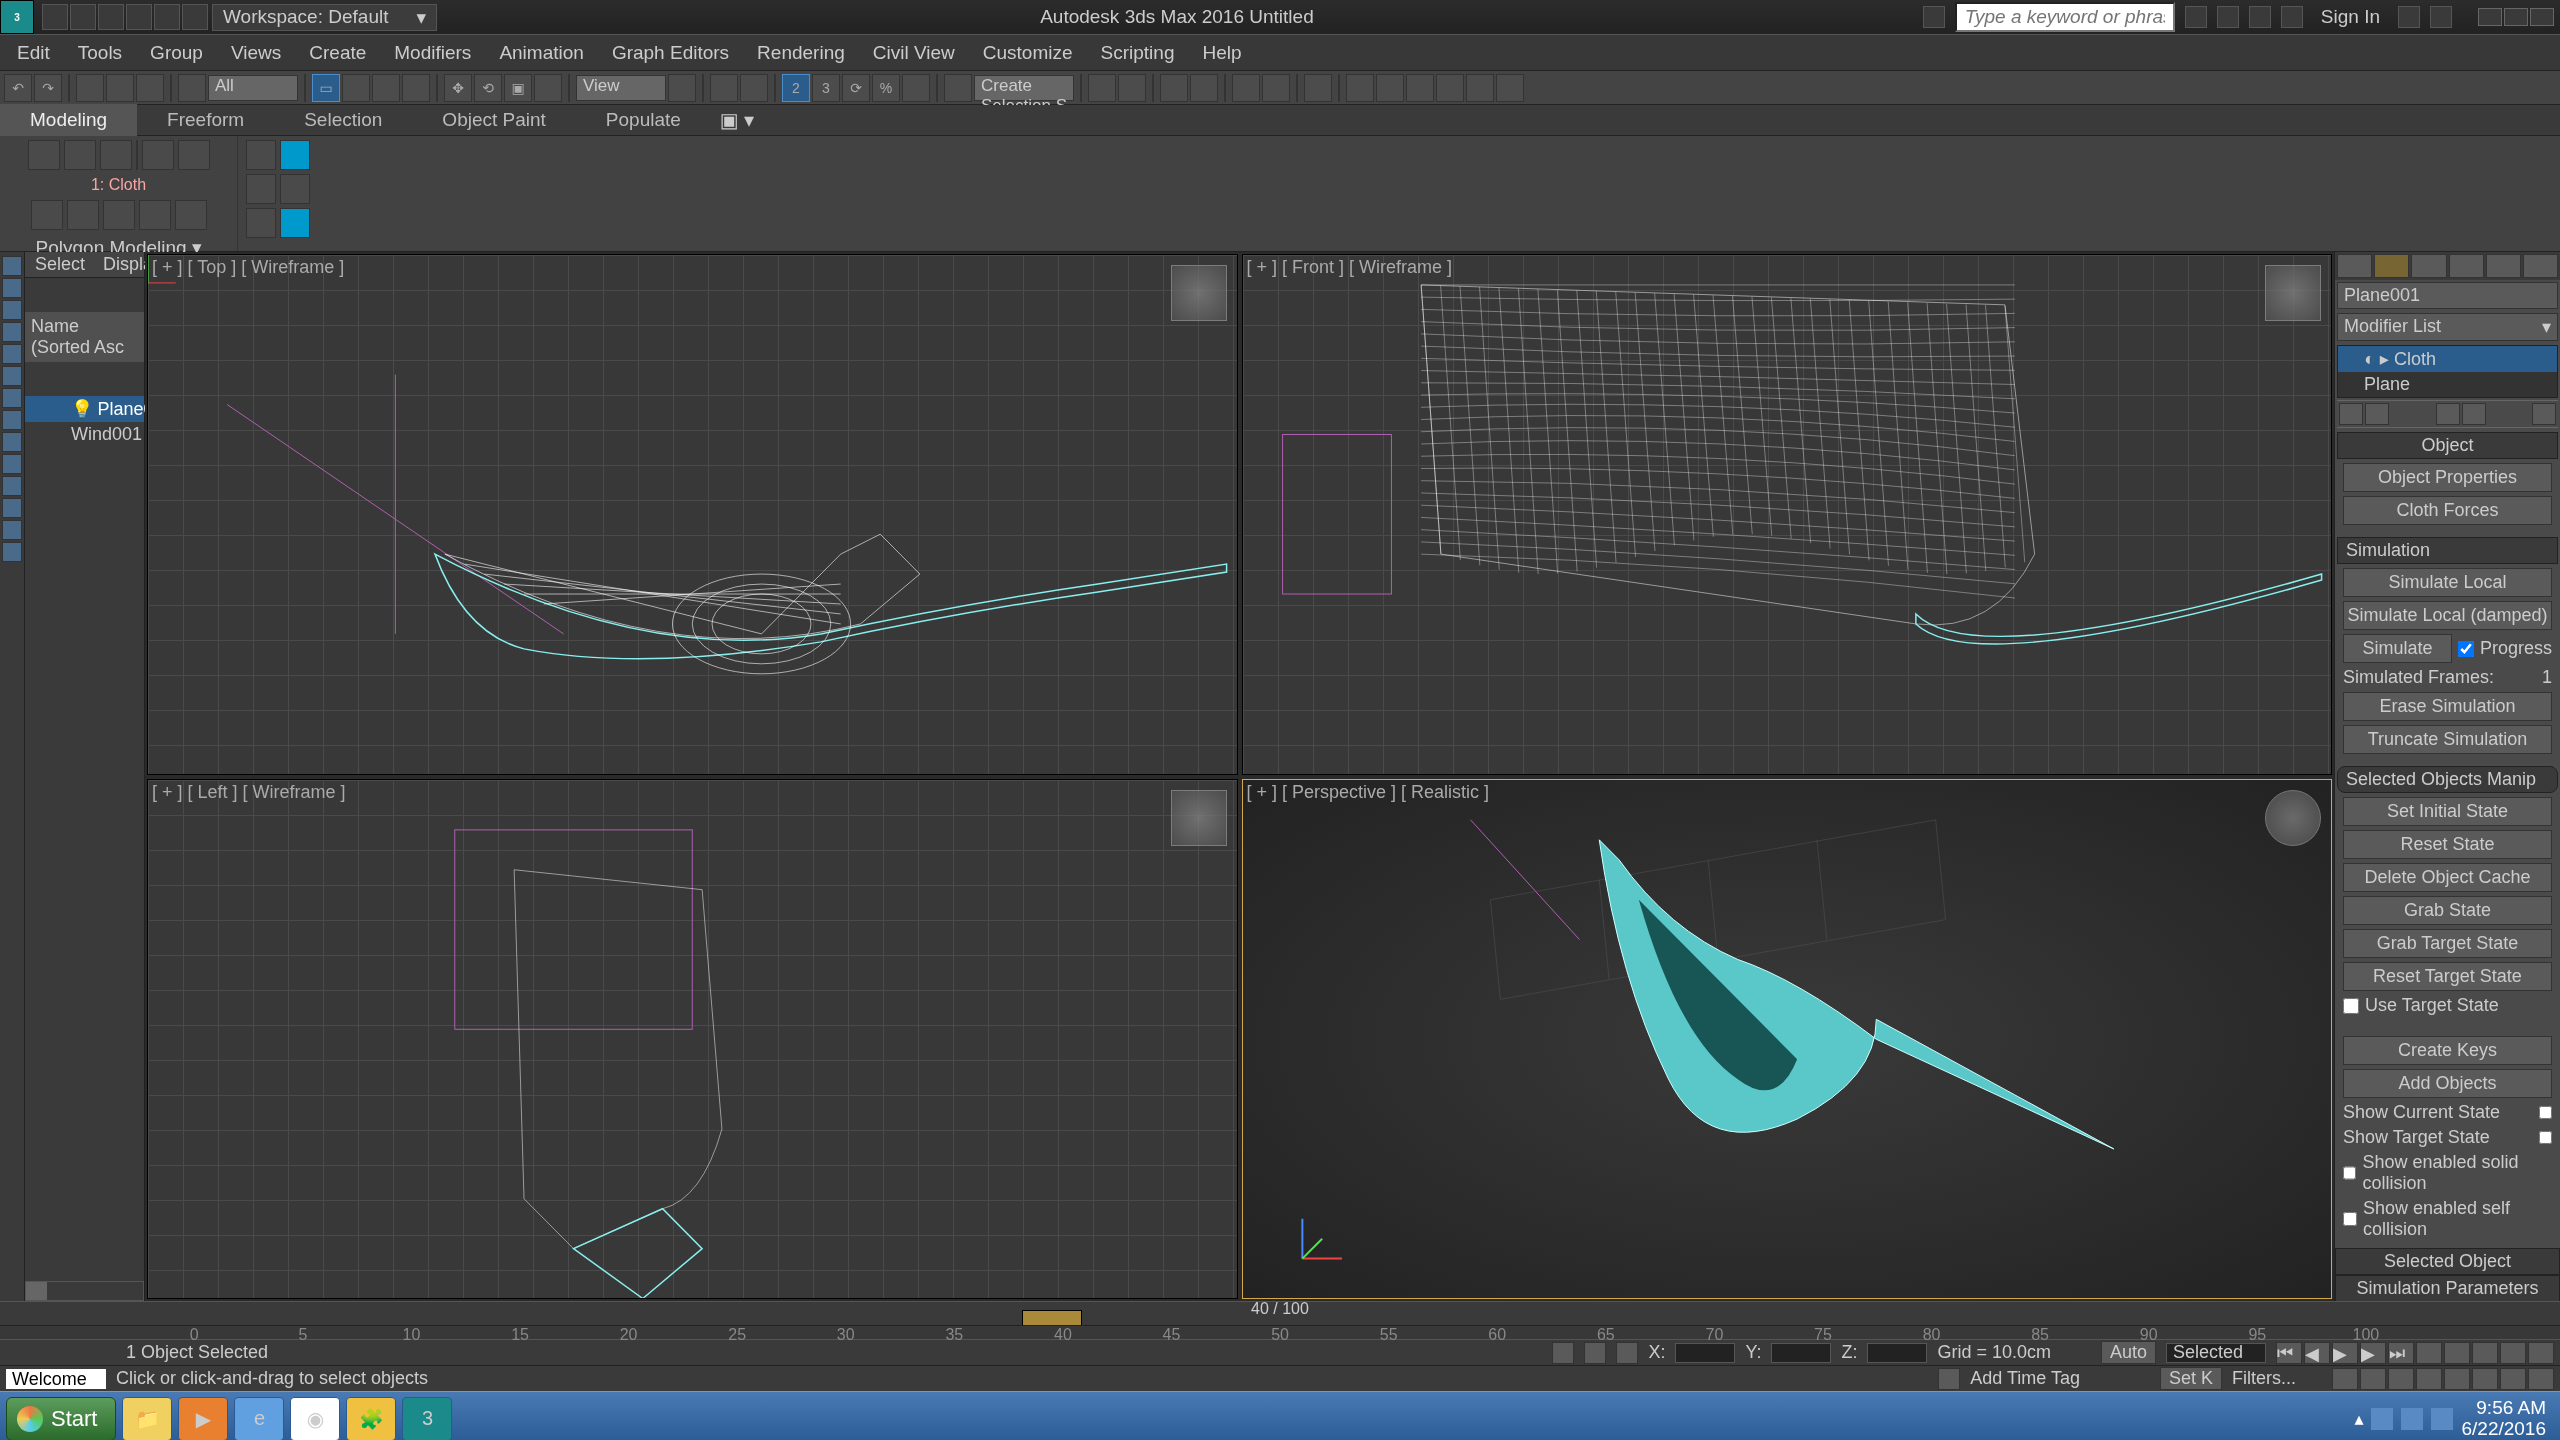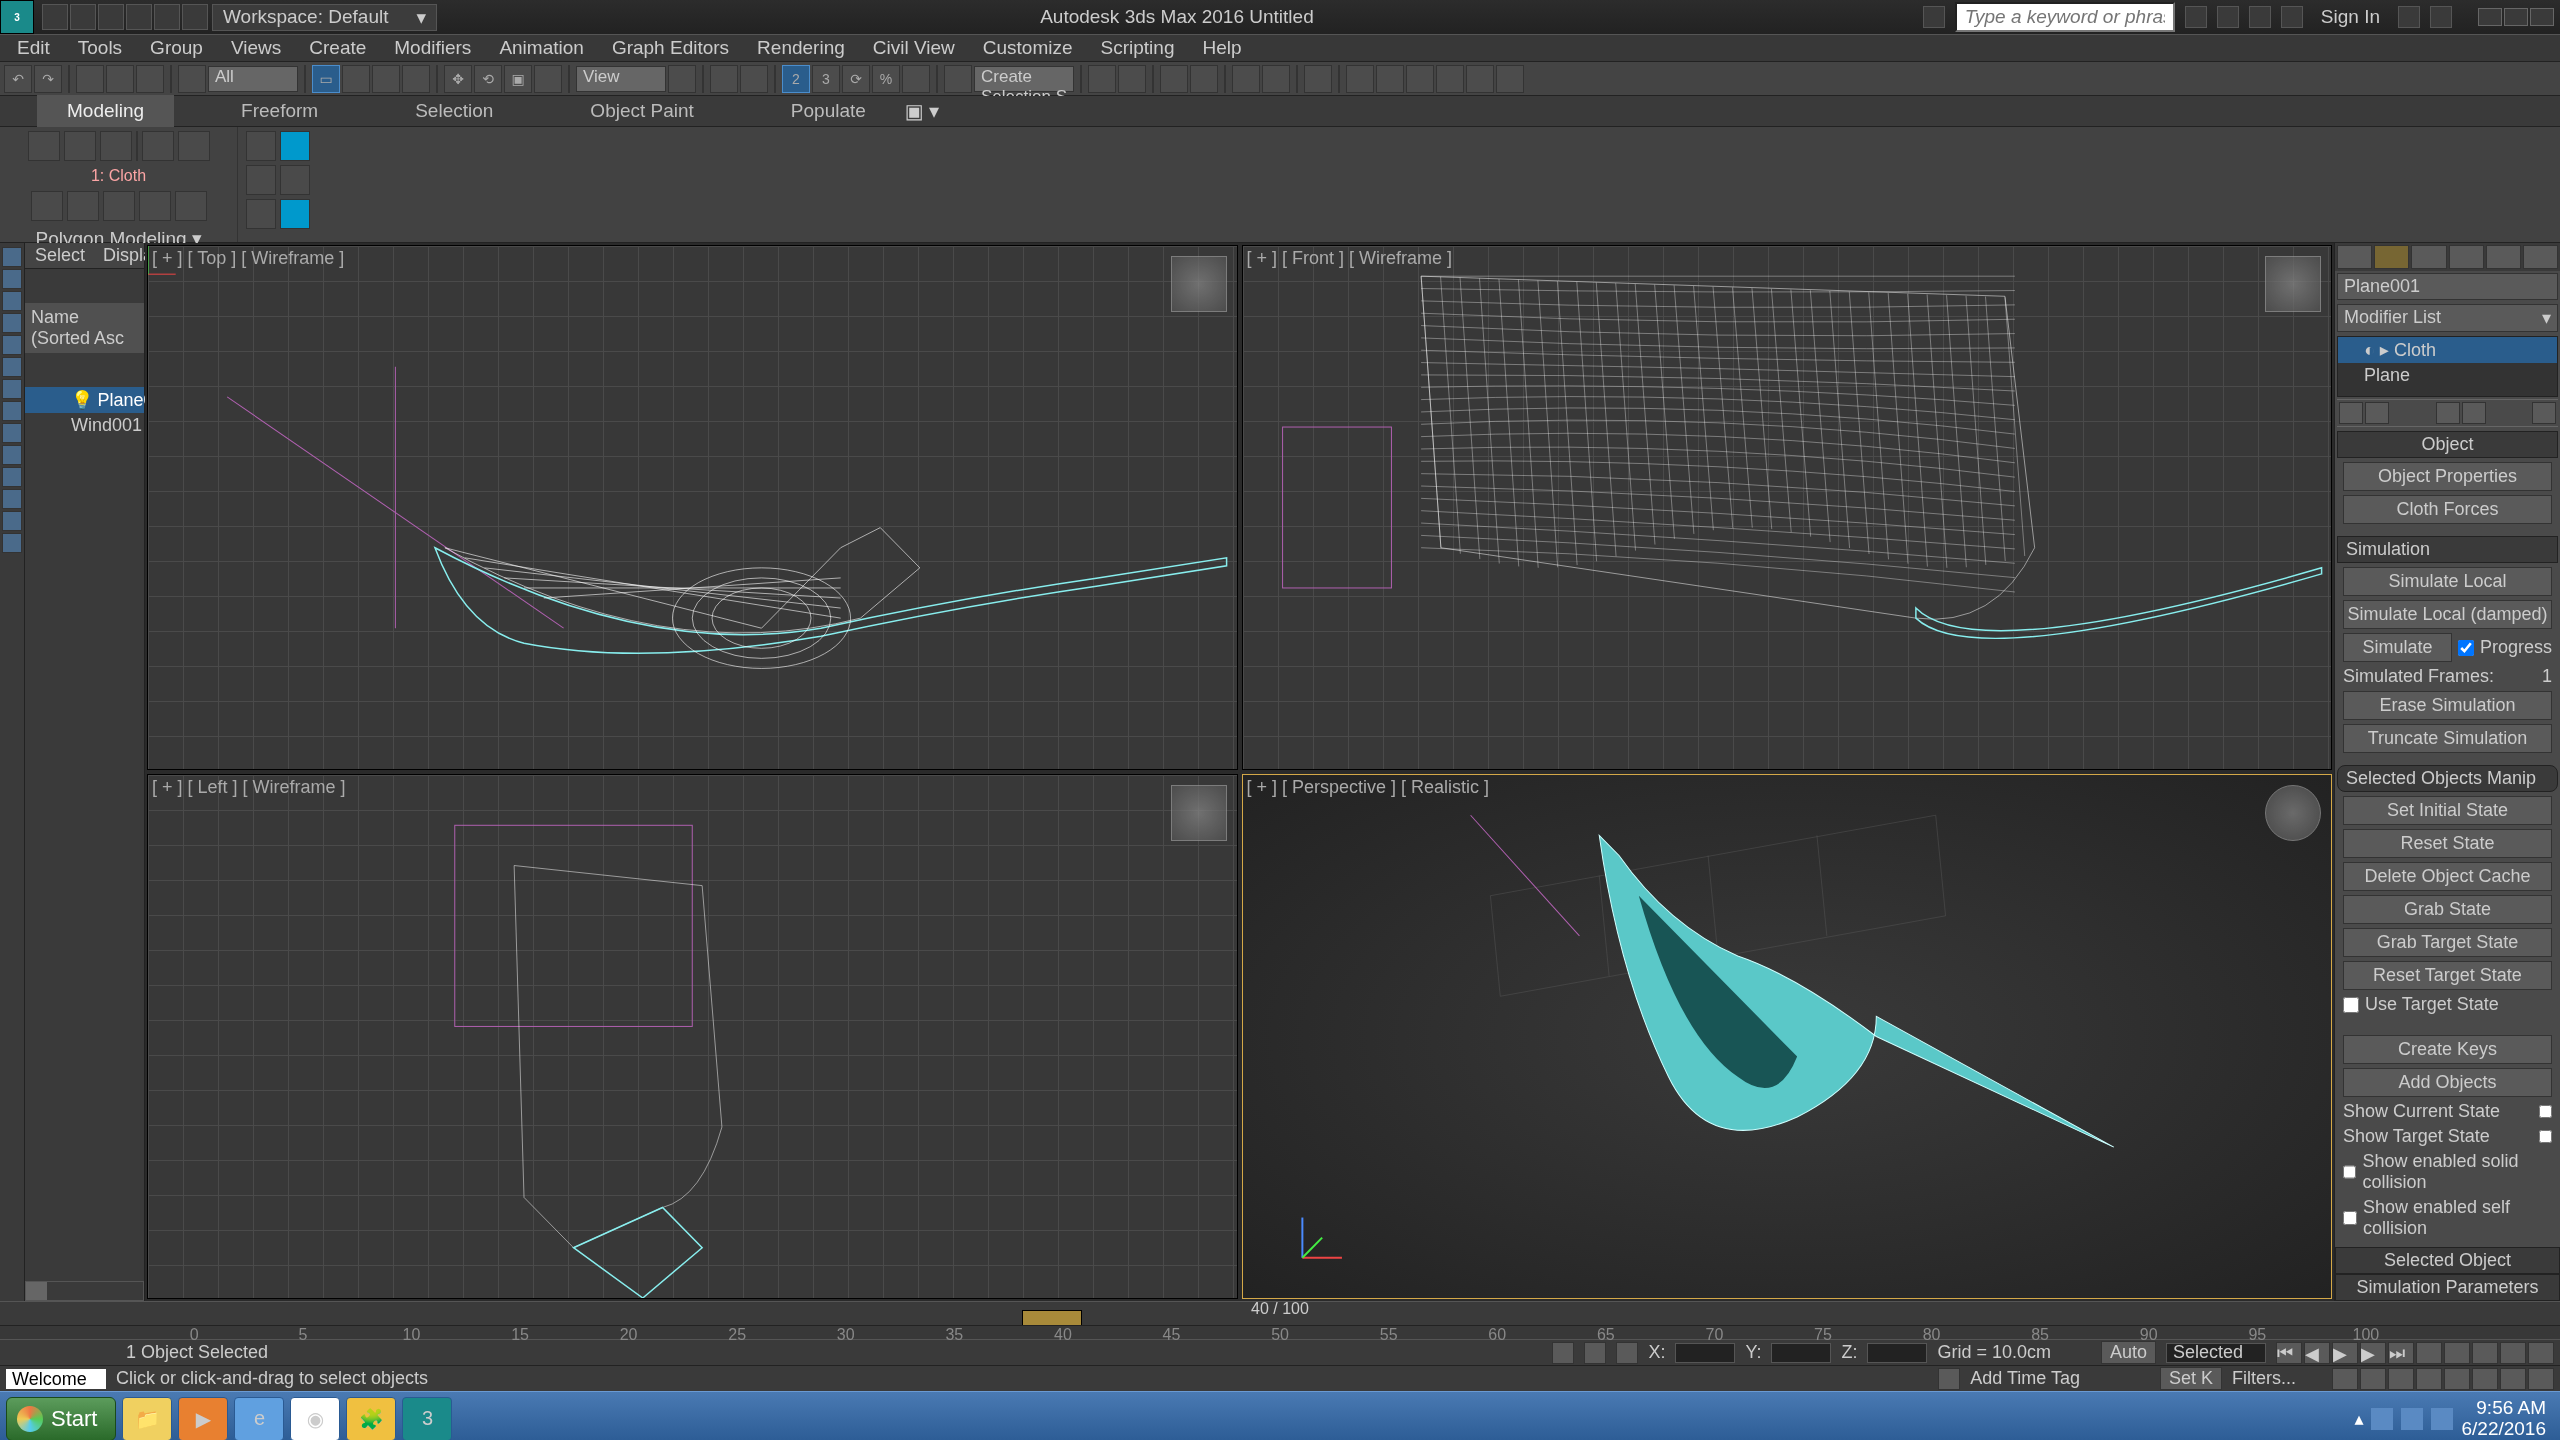--- a/index.html
+++ b/index.html
@@ -14,33 +14,33 @@
 .workspace { background:#3c3c3c;border:1px solid #555;padding:1px 10px;font-size:19px;color:#ccc;display:flex;gap:28px;align-items:center;}
 .title-center { flex:1; text-align:center; color:#ccc; font-size:19px; }
 .search { background:#fff; color:#888; padding:2px 8px; font-size:19px; width:220px; font-style:italic; }
 .title-right { display:flex;gap:10px;align-items:center;padding:0 6px; }
 .title-right .ic { width:22px;height:22px;background:#3a3a3a;border:1px solid #555; }
 .sign { color:#ccc; font-size:19px; padding:0 8px; }
 .win-btns { display:flex;gap:2px;margin-left:16px; }
 .win-btns .ic{width:24px;height:18px;background:#3a3a3a;border:1px solid #666;}
 
 
-.menubar { height: 28px; background:#383838; display:flex;align-items:center;gap:2px;padding-left:4px;border-top:1px solid #555;border-bottom:1px solid #222; }
+.menubar { height: 37px; background:#383838; display:flex;align-items:center;gap:2px;padding-left:4px;border-top:1px solid #555;border-bottom:1px solid #222; }
 .menubar span { color:#ccc; font-size:19px; padding:0 13px; cursor:default; }
 
 
 .maintb { height: 34px; background:#444; border-bottom:1px solid #222; display:flex;align-items:center;gap:2px;padding:0 4px; }
 .maintb .ic { width:28px;height:28px;background:#4c4c4c;border:1px solid #333;display:flex;align-items:center;justify-content:center;color:#aaa;font-size:14px; }
 .maintb .ic.on { background:#2a5d8c;border-color:#4a8dcc; }
 .maintb .sep { width:2px;height:28px;background:#333;margin:0 4px; }
 .maintb .combo{width:90px;height:26px;background:#666;border:1px solid #333;color:#ccc;font-size:17px;padding:0 6px;}
 
 
 .ribbon { height: 31px; background:#3a3a3a;border-bottom:1px solid #222;display:flex;align-items:center; }
-.ribbon .tab { font-size:19px;color:#bbb;padding:5px 30px;margin-left:37px; }
+.ribbon .tab { font-size:19px;color:#bbb;padding:5px 30px; }
 .ribbon .tab.active { background:#555;color:#eee; }
 .ribbon .exp { margin-left:8px;width:36px;display:flex;justify-content:center;color:#ccc; }
 
 .ribbon-panel { height: 116px; background:#424242;border-bottom:1px solid #222;display:flex; }
 .poly-sect { width:238px;border-right:1px solid #333;display:flex;flex-direction:column;align-items:center;padding:4px;}
 .poly-top { display:flex;gap:4px;margin-bottom:4px; }
 .poly-top .ic{width:32px;height:30px;background:#4a4a4a;border:1px solid #333;}
 .poly-name { color:#fca5a5;font-size:16px;padding:2px 0; }
 .poly-sub{display:flex;gap:4px;margin-top:4px;}
 .poly-sub .ic{width:32px;height:30px;background:#4a4a4a;border:1px solid #333;}

